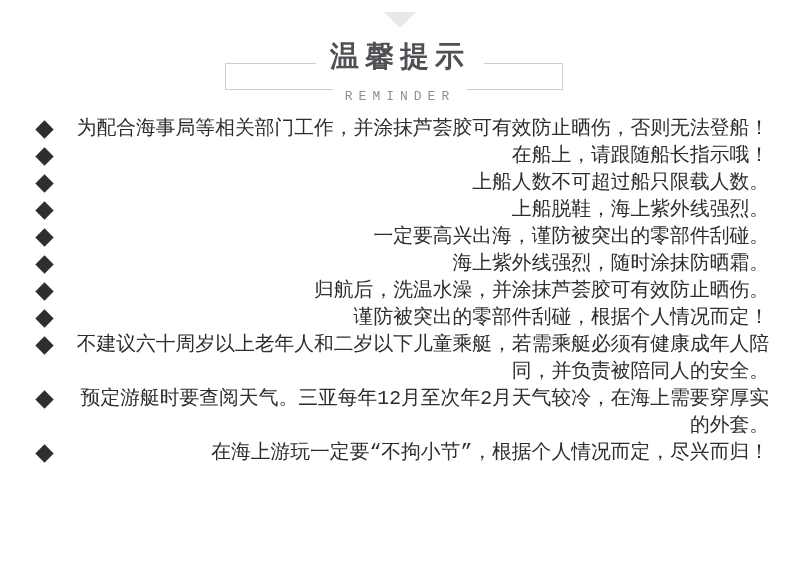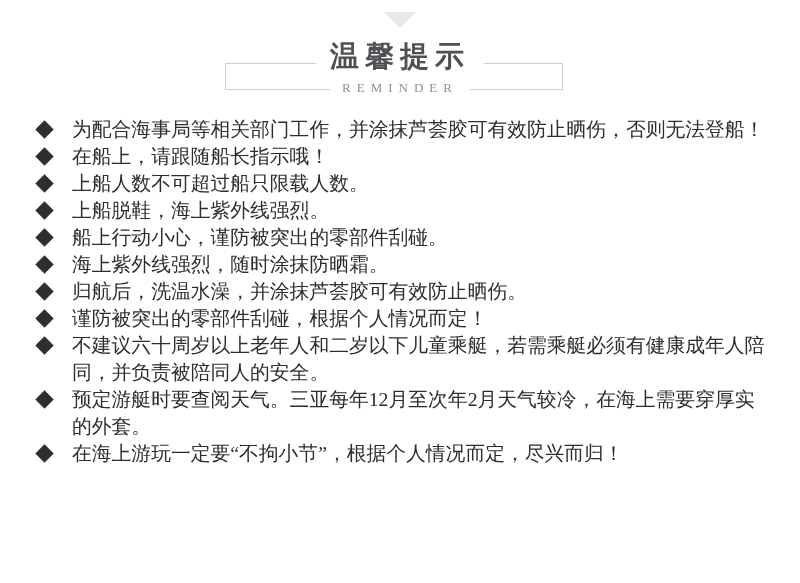--- a/index.html
+++ b/index.html
@@ -1,22 +1,23 @@
 <!DOCTYPE html>
 <html style="--background: #ffffff; --title: #4f4f54; --subtitle: #909090; --body: #2d2d2d; --bullet: #2e2e2e; --frame: #cfcfcf; --triangle: #e8e8e8;"><head>
 <meta charset="utf-8">
 <style>
   html, body { margin: 0; padding: 0; background: #ffffff; }
   .page {
     position: relative;
     width: 800px;
     height: 583px;
     background: var(--background, #ffffff);
-    font-family: Liberation Serif, serif;
+    font-family: Liberation Mono, monospace;
     overflow: hidden;
+    text-align: right;
   }
 
   
   .tri {
     position: absolute;
     left: 400px;
     top: 12px;
     transform: translateX(-50%);
     width: 0; height: 0;
     border-left: 16px solid transparent;
@@ -43,21 +44,21 @@
     font-size: 29px;
     font-weight: bold;
     letter-spacing: 6px;
     color: var(--title, #4f4f54);
     white-space: nowrap;
     z-index: 2;
   }
   .hdr-sub {
     position: absolute;
     left: 400px;
-    top: 88px;
+    top: 96px;
     transform: translate(-50%, -50%);
     background: var(--background, #ffffff);
     padding: 0 12px;
     font-size: 13px;
     letter-spacing: 6px;
     color: var(--subtitle, #909090);
     white-space: nowrap;
     z-index: 2;
   }
 
@@ -113,21 +114,21 @@
       <span class="item-text">上船人数不可超过船只限载人数。</span>
     </div>
 
     <div class="item">
       <span class="bullet"></span>
       <span class="item-text">上船脱鞋，海上紫外线强烈。</span>
     </div>
 
     <div class="item">
       <span class="bullet"></span>
-      <span class="item-text">船上行动小心，谨防被突出的零部件刮碰。</span>
+      <span class="item-text">一定要高兴出海，谨防被突出的零部件刮碰。</span>
     </div>
 
     <div class="item">
       <span class="bullet"></span>
       <span class="item-text">海上紫外线强烈，随时涂抹防晒霜。</span>
     </div>
 
     <div class="item">
       <span class="bullet"></span>
       <span class="item-text">归航后，洗温水澡，并涂抹芦荟胶可有效防止晒伤。</span>

